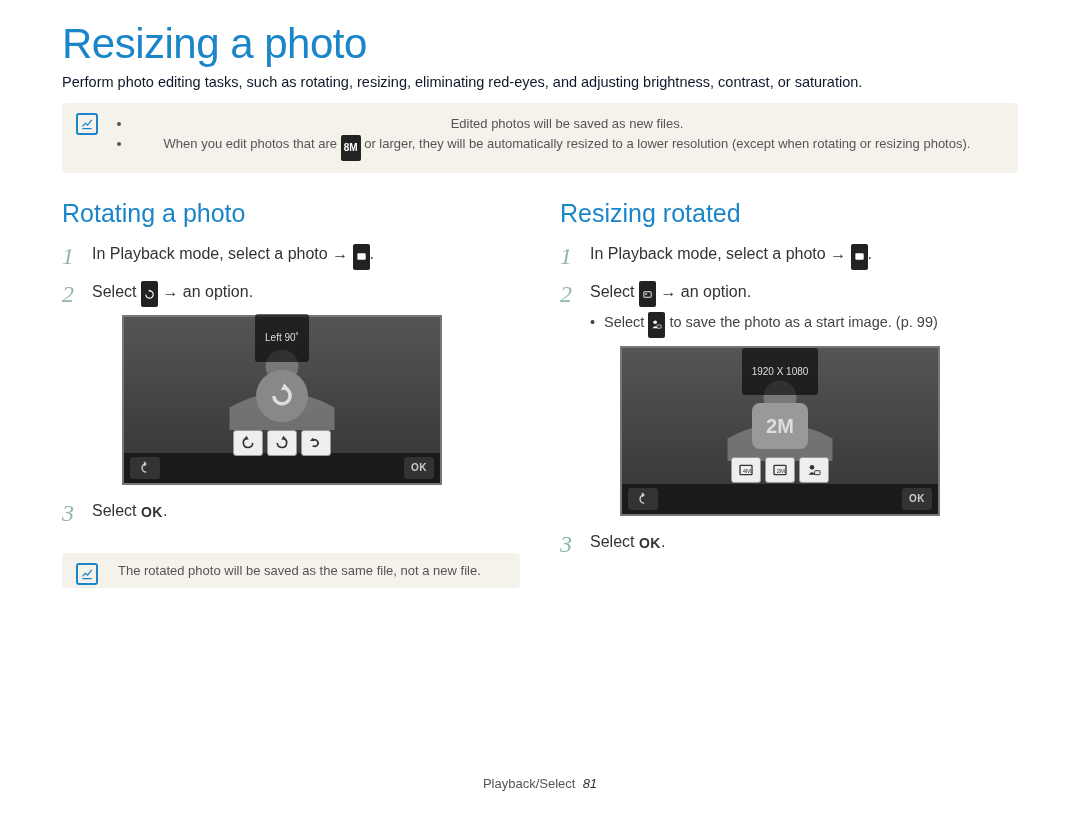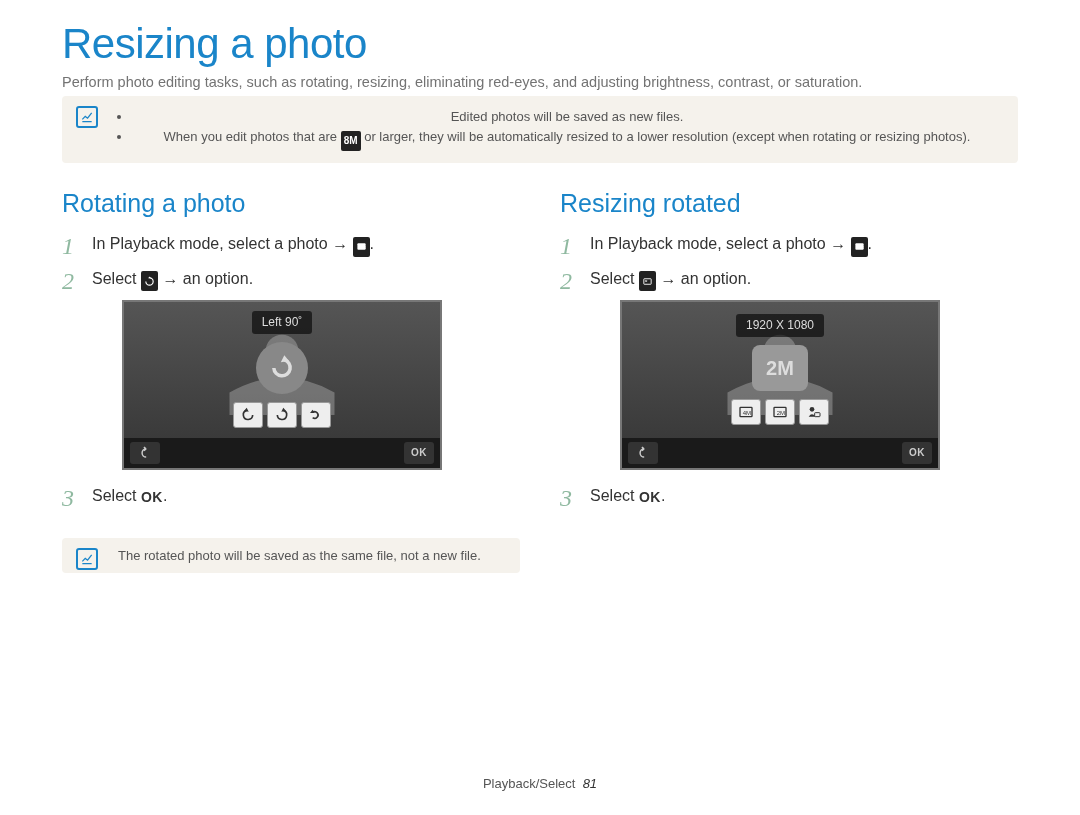--- a/index.html
+++ b/index.html
@@ -14,22 +14,22 @@
   }
   h1.page-title {
     color: #1a85c9;
     font-weight: 400;
     font-size: 42px;
     letter-spacing: -0.5px;
     margin-bottom: 6px;
   }
   .intro {
     font-size: 14.5px;
-    color: #737373;
-    margin-bottom: 6px;
+    color: #0f172a;
+    margin-bottom: 13px;
   }
   .note-box {
     background: #f5f2ec;
     border-radius: 4px;
     padding: 10px 16px 10px 56px;
     position: relative;
     margin-bottom: 26px;
     font-size: 13px;
     color: #555;
   }
@@ -49,21 +49,21 @@
   .inline-icon {
     display: inline-flex;
     vertical-align: -3px;
     background: #222; color:#fff;
     border-radius: 2px;
     font-size: 10px;
     font-weight: bold;
     padding: 1px 3px;
     line-height: 1;
     align-items: center;
-    height: 20px;
+    height: 26px;
   }
   .inline-icon svg { width:11px; height:11px; fill:#fff; }
   .ok-text {
     font-family: Arial, sans-serif;
     font-weight: 900;
     font-size: 14px;
     letter-spacing: 0.5px;
     vertical-align: -1px;
   }
 
@@ -132,22 +132,22 @@
     opacity:0.35;
   }
   .silhouette svg{width:150px;height:100px;fill:#ccc;}
   .cam-center{
     position:relative;
     display:flex;flex-direction:column;align-items:center;gap:8px;
   }
   .cam-label{
     background:rgba(0,0,0,0.6);
     color:#ddd;
-    font-size:12px;
-    padding:2px 10px;
+    font-size:10px;
+    padding:16px 10px;
     border-radius:3px;
   }
   .big-icon{
     width:52px;height:52px;border-radius:50%;
     background:#888;display:flex;align-items:center;justify-content:center;
   }
   .big-icon.sq{border-radius:8px;width:56px;height:46px;background:#999;}
   .big-icon svg{width:28px;height:28px;fill:#ddd;}
   .icon-row{
     display:flex;gap:4px;
@@ -302,20 +302,31 @@
       </li>
       <li>
         <span>Select </span>
         <span class="inline-icon">
           <svg viewBox="0 0 24 24">
               <rect x="4" y="6" width="16" height="12" rx="1" fill="none" stroke="#fff" stroke-width="2"></rect>
               <path d="M7 9 L11 13 M11 9 L7 13" stroke="#fff" stroke-width="1.5"></path>
             </svg>
         </span>
         <span> → an option.</span>
+        <div class="sub-bullet">
+          <span>Select </span>
+          <span class="inline-icon">
+            <svg viewBox="0 0 24 24">
+                <circle cx="9" cy="7" r="4"></circle>
+                <path d="M3 20 Q9 12 15 20 Z"></path>
+                <rect x="13" y="13" width="9" height="7" rx="1" fill="none" stroke="#fff" stroke-width="1.5"></rect>
+              </svg>
+          </span>
+          <span> to save the photo as a start image. (p. 99)</span>
+        </div>
 
         <div class="cam">
           <div class="cam-body">
             <div class="silhouette">
               <svg viewBox="0 0 200 120">
                   <circle cx="100" cy="35" r="22"></circle>
                   <path d="M30 90 Q100 50 170 90 L170 120 L30 120 Z"></path>
                 </svg>
             </div>
             <div class="cam-center">

